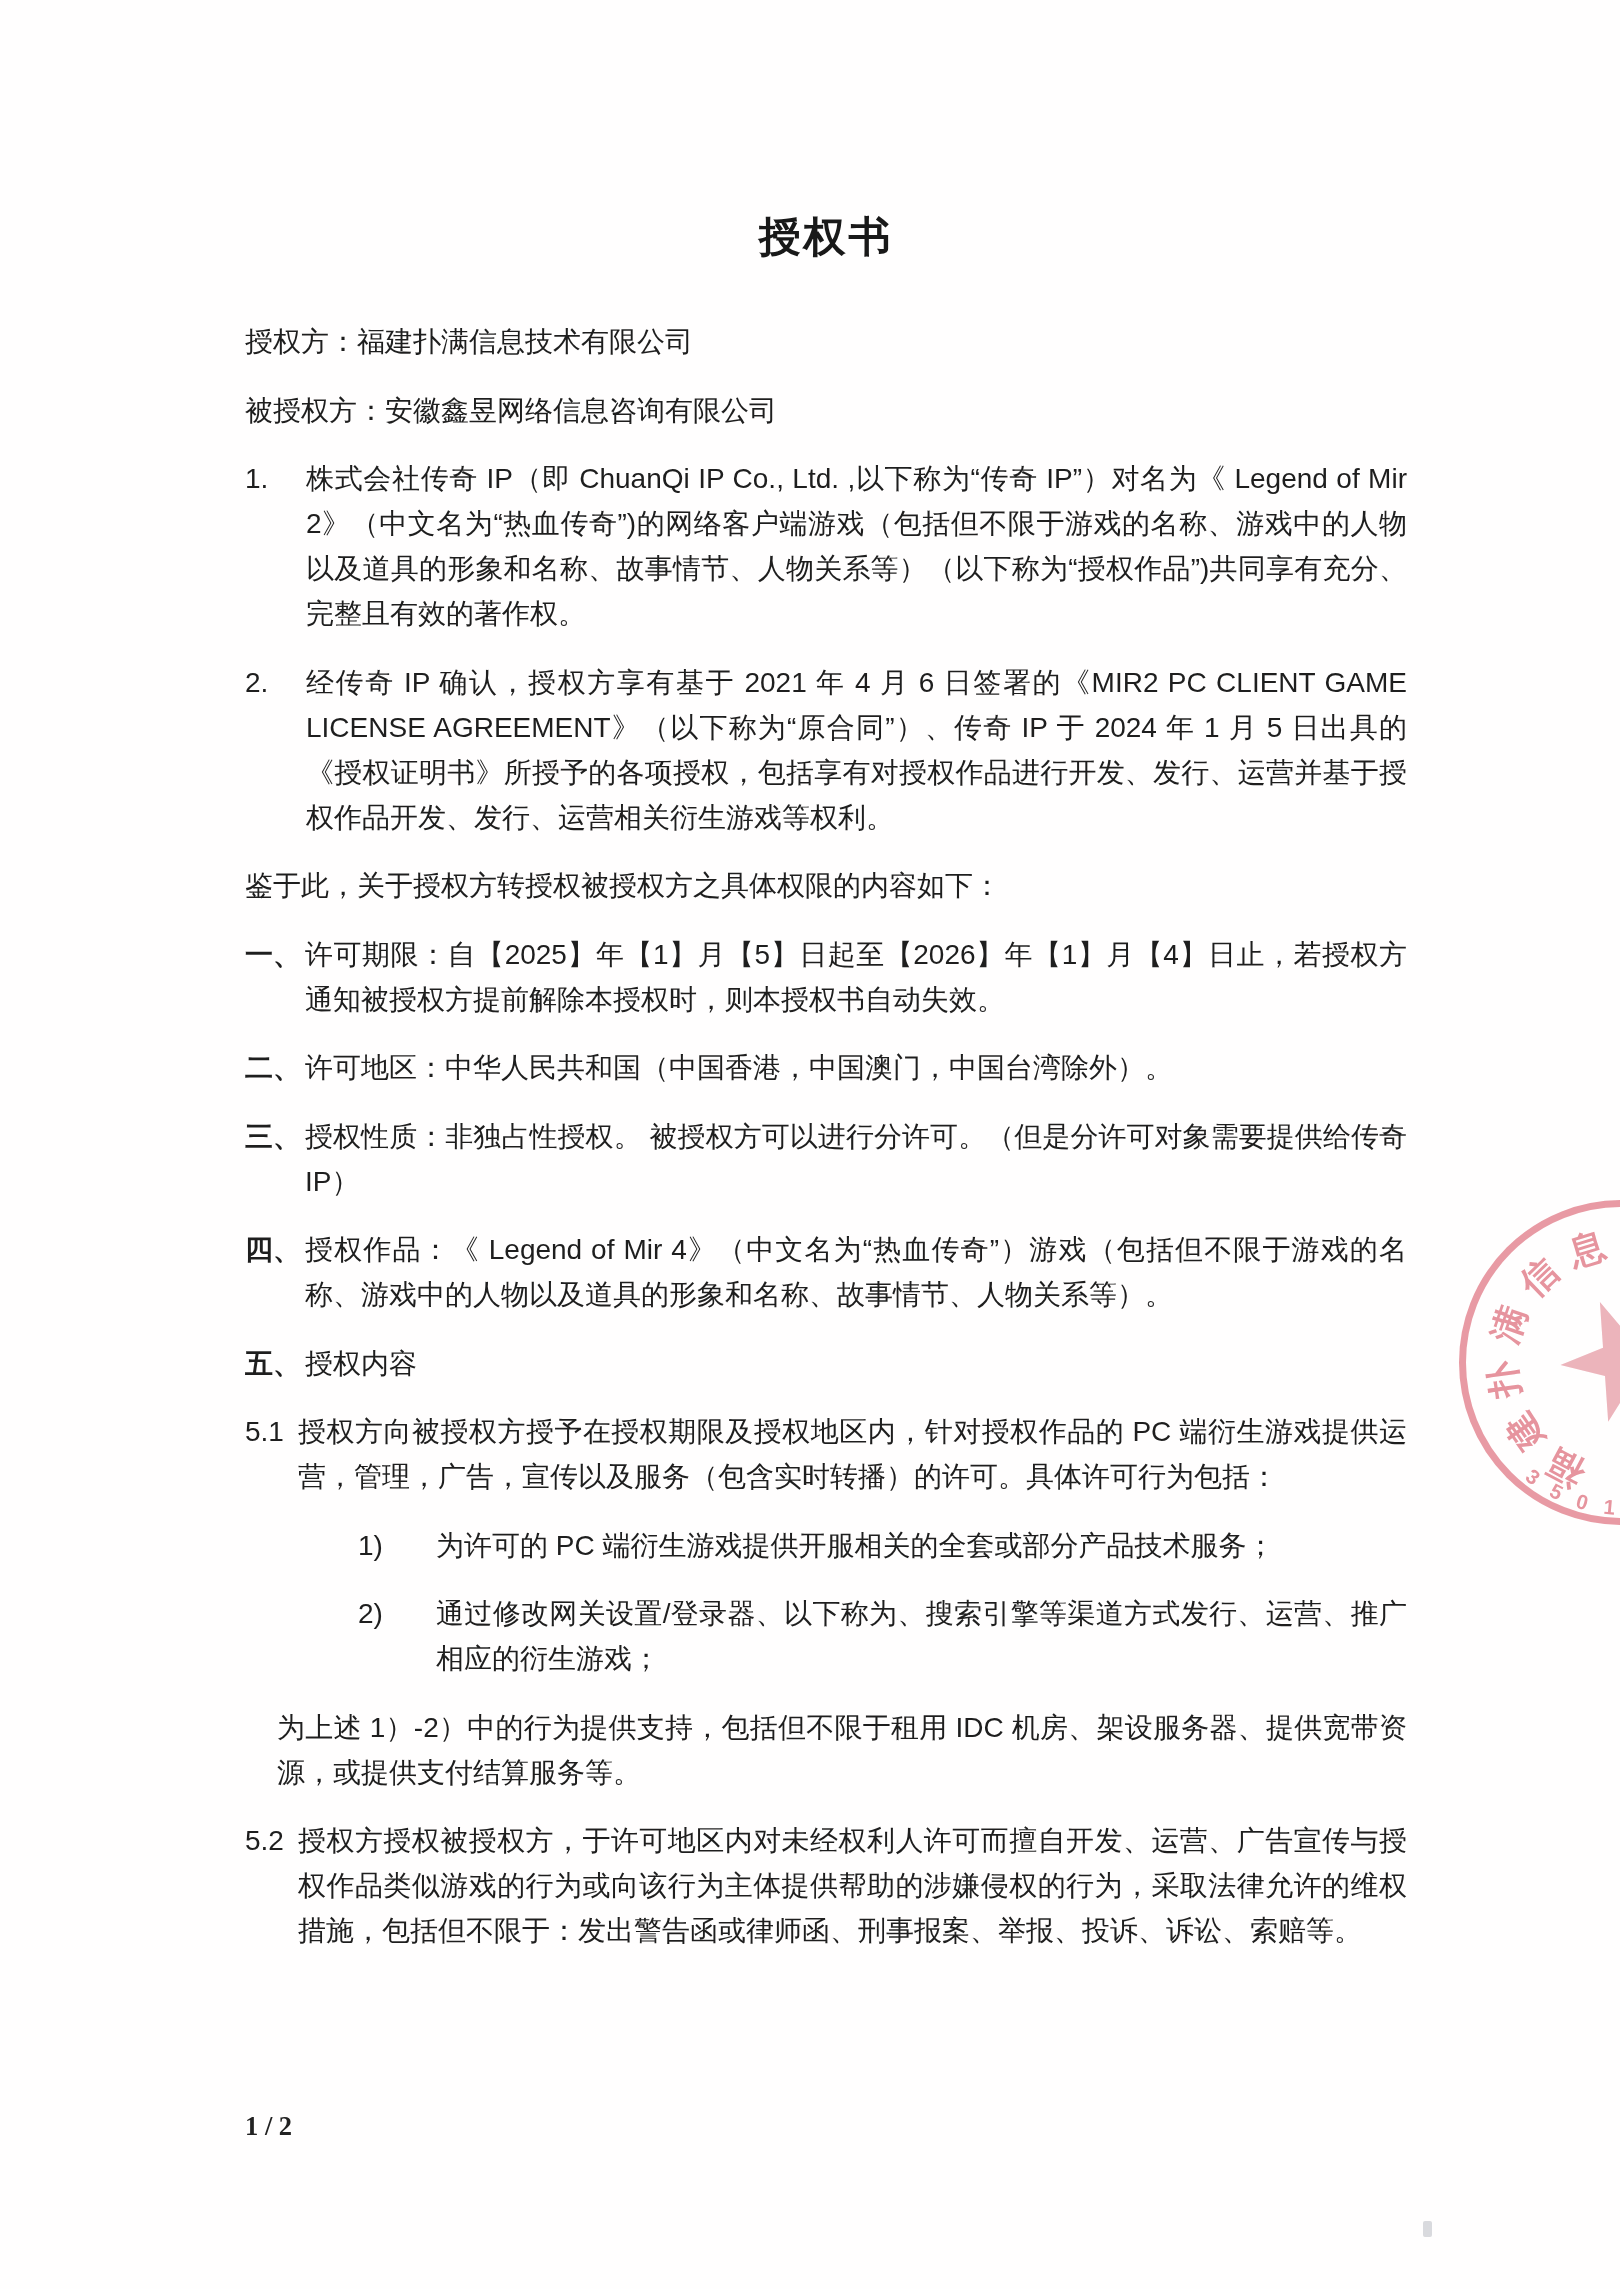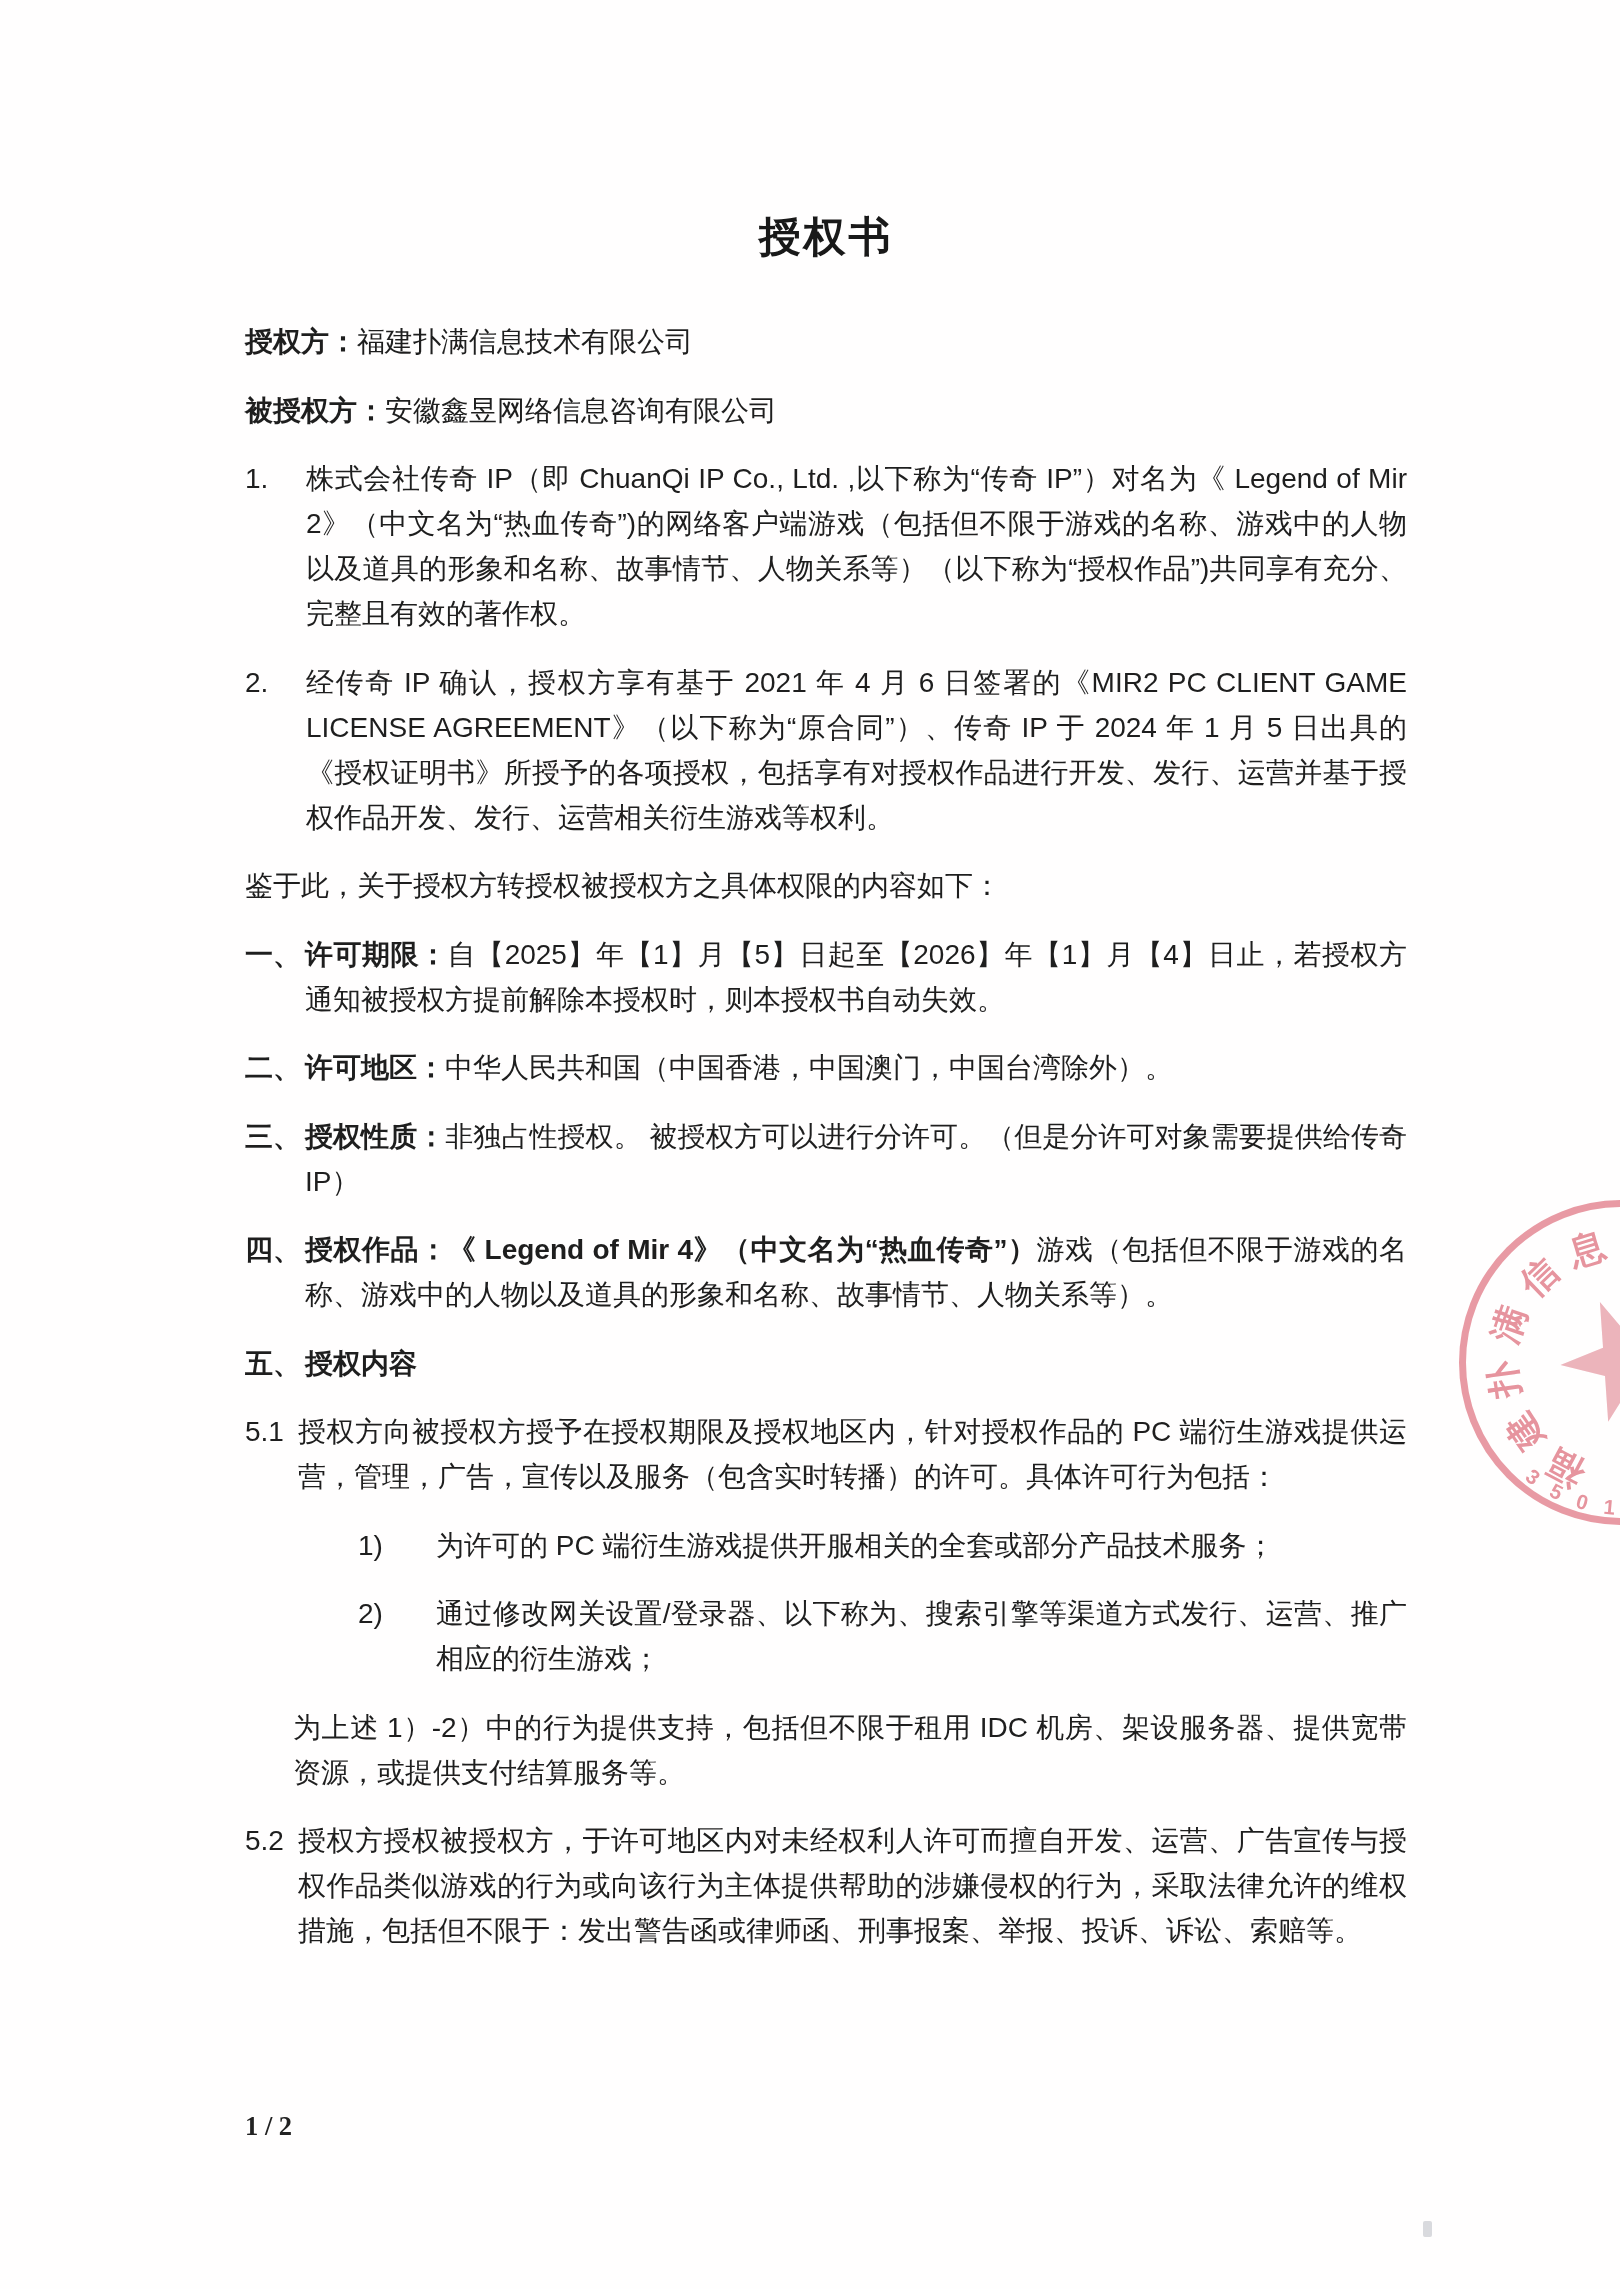--- a/index.html
+++ b/index.html
@@ -16,29 +16,29 @@
     text-align:center;font-size:42px;line-height:55px;
     font-weight:bold;letter-spacing:2.9px;color:#191919;
   }
   .doc{
     position:absolute;left:245px;top:319px;width:1162px;
     font-size:28px;line-height:45px;
     text-align:justify;
   }
   .para{position:relative;margin:0 0 23.5px 0;}
   .lbl{position:absolute;left:0;top:0;white-space:nowrap;}
-  .b{font-weight:bold;}
+  .b{font-weight:normal;}
   .k-intro{}
   .k-plain{}
   .k-numbered{padding-left:61px;}
   .k-section{padding-left:60px;}
   .k-section .lbl{font-weight:bold;}
   .k-clause{padding-left:53px;}
   .k-subitem{margin-left:113px;padding-left:78px;}
-  .k-indent{margin-left:48px;}
+  .k-indent{margin-left:32px;}
   .footer-page{
     position:absolute;left:245px;top:2107px;width:1162px;
     text-align:left;
     font-family:"Liberation Serif","DejaVu Serif",serif;
     font-weight:bold;font-size:26.5px;line-height:39px;color:#222;
   }
   
   .stamp{
     position:absolute;left:1459px;top:1200px;width:325px;height:325px;
     opacity:0.93;pointer-events:none;

